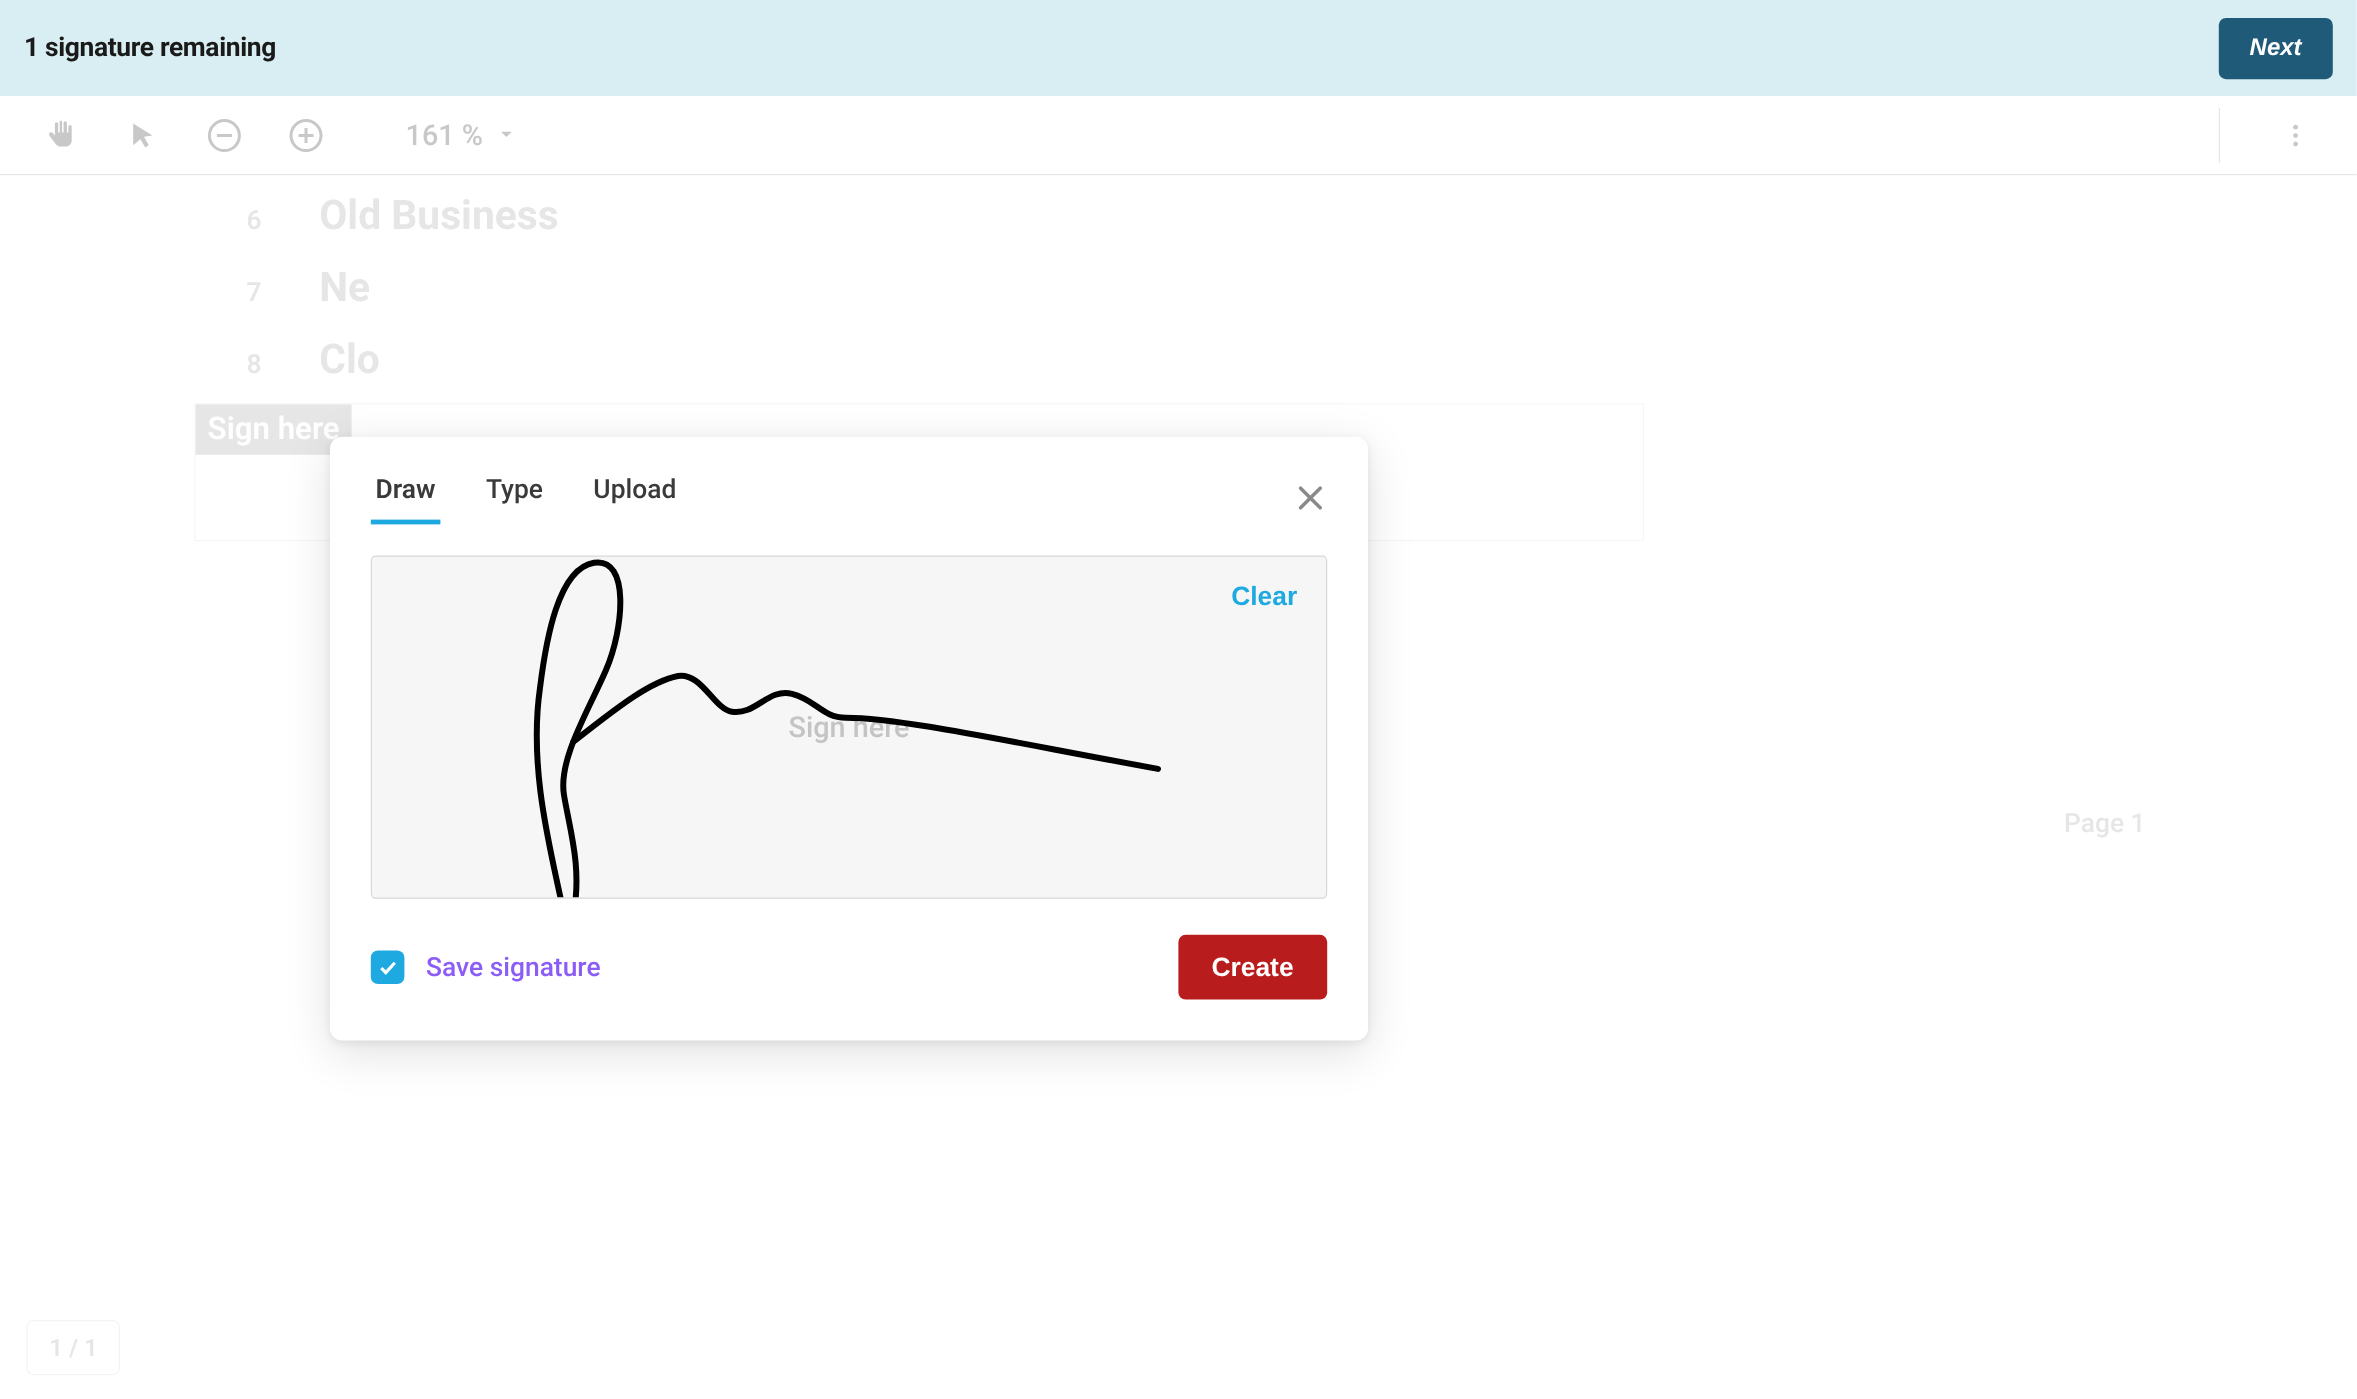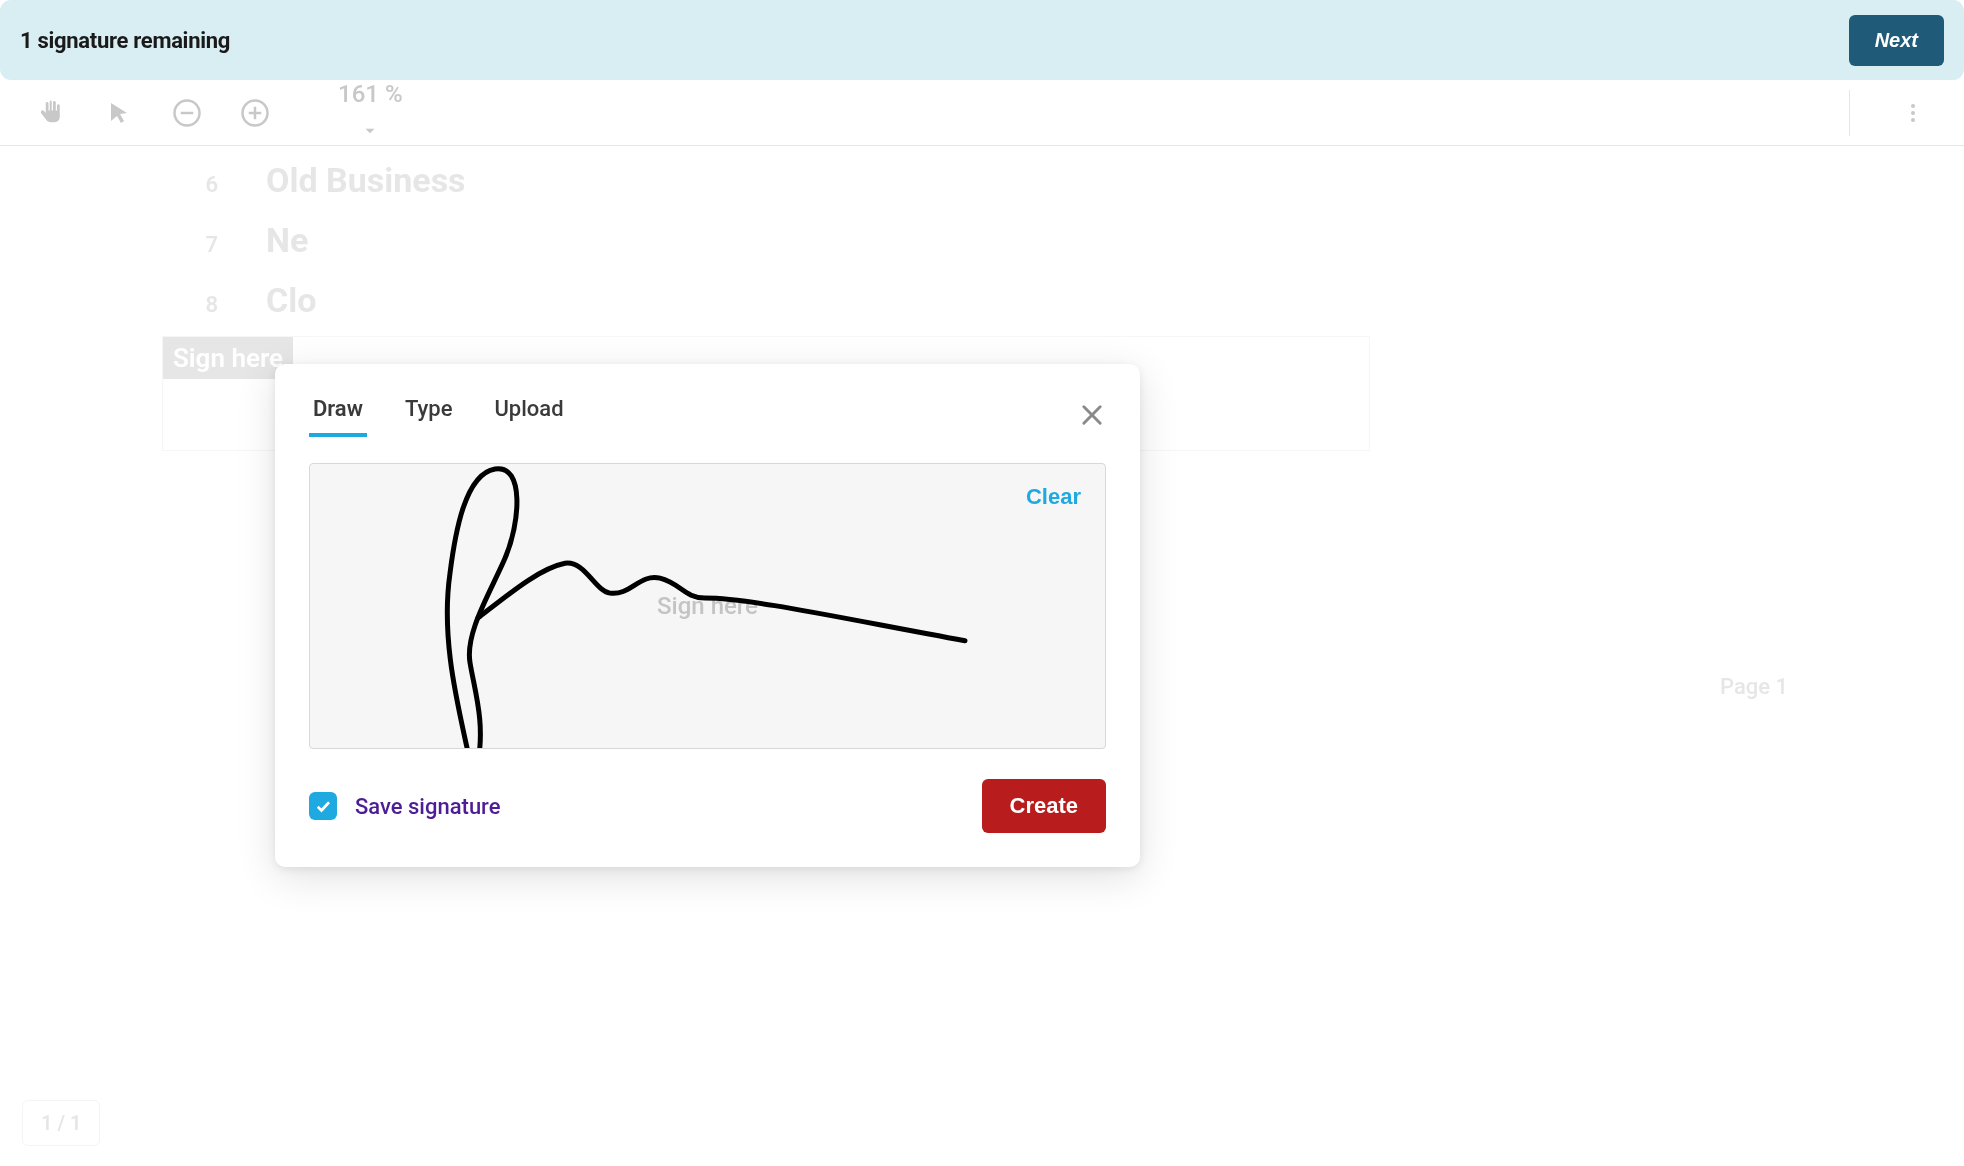--- a/index.html
+++ b/index.html
@@ -2,35 +2,35 @@
 <html><head>
 <meta charset="utf-8">
 <style>
   * { box-sizing: border-box; margin: 0; padding: 0; }
   html, body { width: 100%; height: 100%; font-family: -apple-system, BlinkMacSystemFont, "Segoe UI", Roboto, Helvetica, Arial, sans-serif; background: #ffffff; }
   body { position: relative; overflow: hidden; }
 
   
   .info-bar {
     display: flex; align-items: center; justify-content: space-between;
-    background: #d8eef3; height: 80px; padding: 0 20px; border-radius: 11px;
+    background: #d8eef3; height: 80px; padding: 0 20px;
   }
   .info-bar .status { font-size: 22px; font-weight: 700; color: #1a1a1a; letter-spacing: -0.3px; }
   .info-bar .next-btn {
     background: #1f5a78; color: #fff; border: none; border-radius: 6px;
     padding: 14px 26px; font-size: 20px; font-weight: 700; cursor: pointer; font-style: italic;
   }
 
   
   .toolbar {
     display: flex; align-items: center; gap: 38px; height: 66px; padding: 0 36px;
     border-bottom: 1px solid #e6e6e6; color: #c8c8c8;
   }
   .toolbar .tool { display: flex; align-items: center; justify-content: center; width: 30px; height: 30px; }
-  .toolbar .zoom { display: flex; align-items: center; gap: 10px; font-size: 24px; color: #c8c8c8; margin-left: 30px; font-weight: 500; flex-direction: column; }
+  .toolbar .zoom { display: flex; align-items: center; gap: 10px; font-size: 24px; color: #c8c8c8; margin-left: 30px; font-weight: 500; }
   .toolbar .spacer { flex: 1; }
   .toolbar .divider { width: 1px; height: 46px; background: #e6e6e6; margin: 0 10px 0 0; }
 
   
   .doc-area { position: relative; width: 100%; height: calc(100% - 80px - 66px); }
   .doc-content { position: absolute; inset: 0; padding-top: 14px; color: #c8c8c8; }
   .doc-line { display: flex; align-items: baseline; gap: 24px; margin-bottom: 20px; padding-left: 200px; }
   .doc-line .num { font-size: 22px; font-weight: 600; width: 18px; text-align: right; }
   .doc-line .txt { font-size: 34px; font-weight: 700; margin-left: 24px; }
 
@@ -88,21 +88,21 @@
 
   .modal .footer-row {
     display: flex; align-items: center; justify-content: space-between; margin-top: 30px;
   }
   .save-sig { display: flex; align-items: center; gap: 18px; }
   .save-sig .cb {
     width: 28px; height: 28px; border-radius: 6px; background: #1ea9e1;
     display: flex; align-items: center; justify-content: center; cursor: pointer;
   }
   .save-sig .cb svg { width: 18px; height: 18px; stroke: #fff; stroke-width: 3.5; fill: none; }
-  .save-sig .lbl { font-size: 22px; color: #4c1d95; font-weight: 500; }
+  .save-sig .lbl { font-size: 22px; color: #8b5cf6; font-weight: 500; }
 
   .create-btn {
     background: #b91c1c; color: #fff; border: none; border-radius: 6px;
     padding: 14px 28px; font-size: 22px; font-weight: 700; cursor: pointer;
   }
 </style>
 </head>
 <body>
 
 <div class="info-bar">

